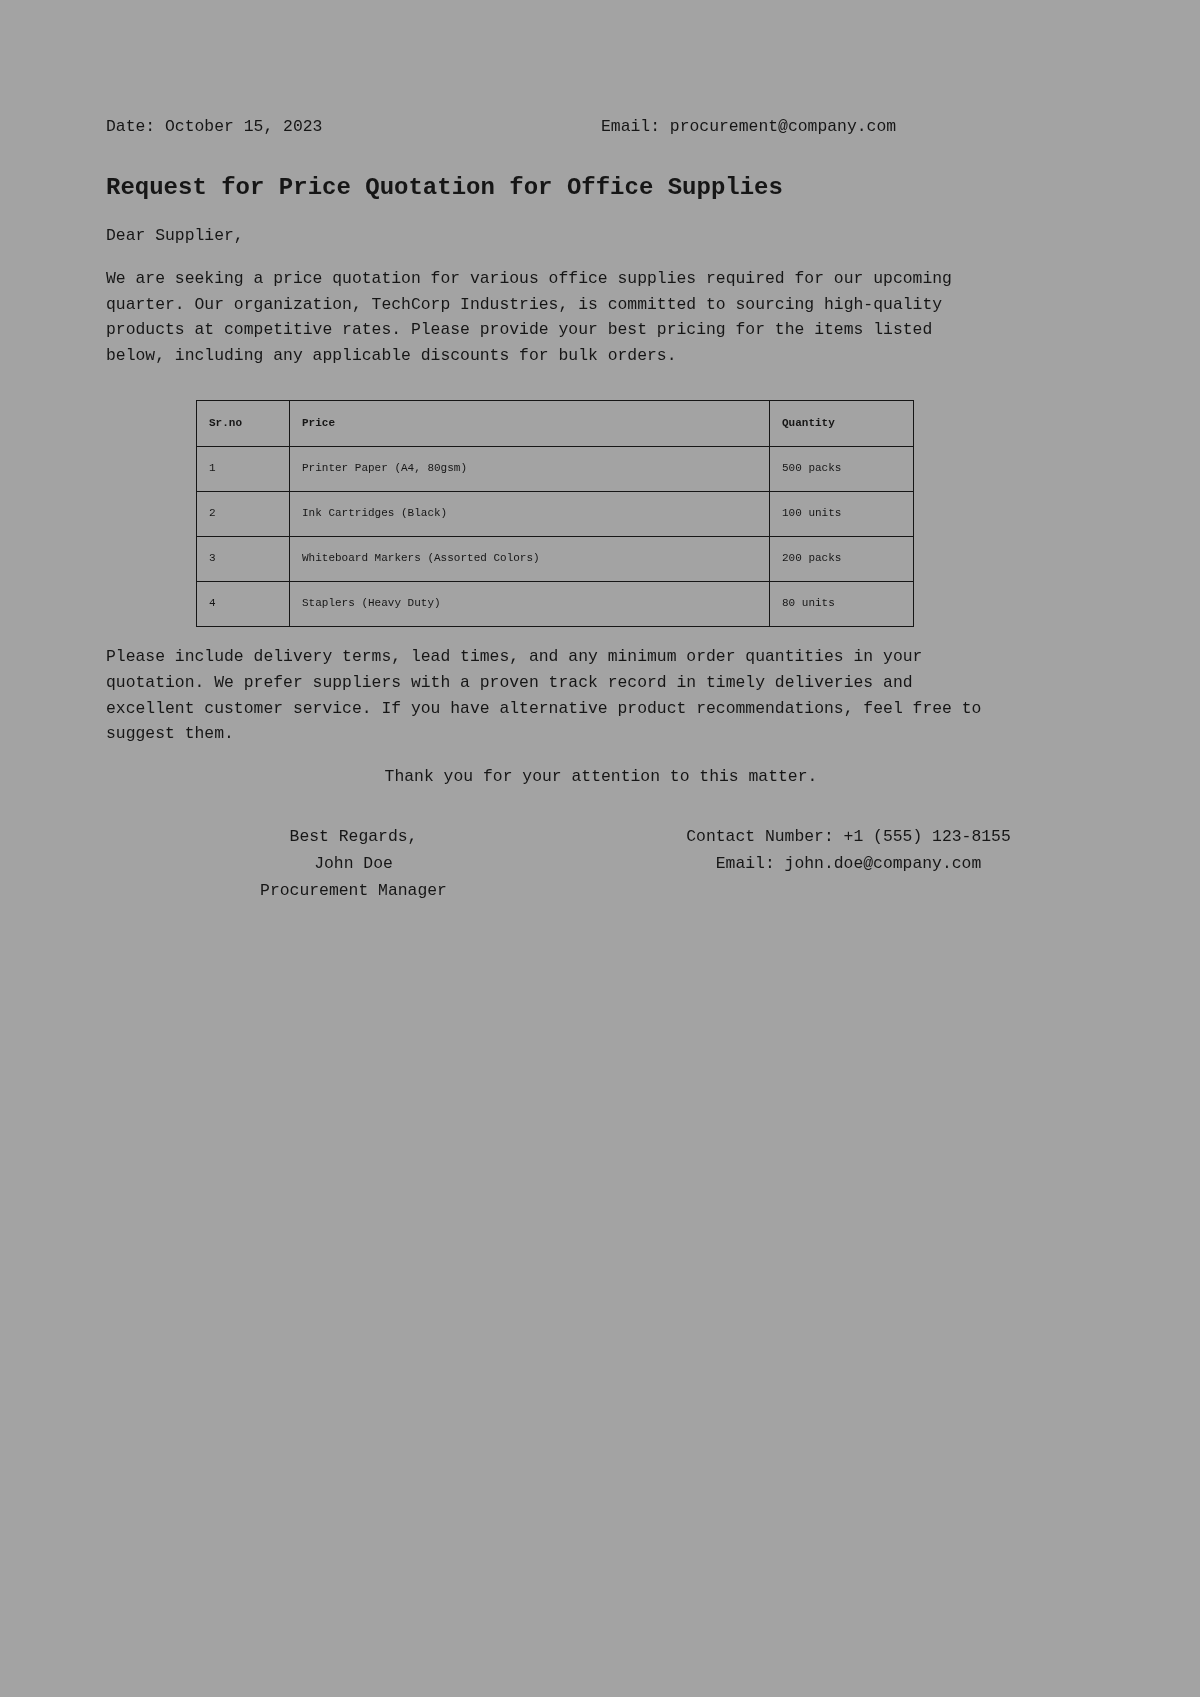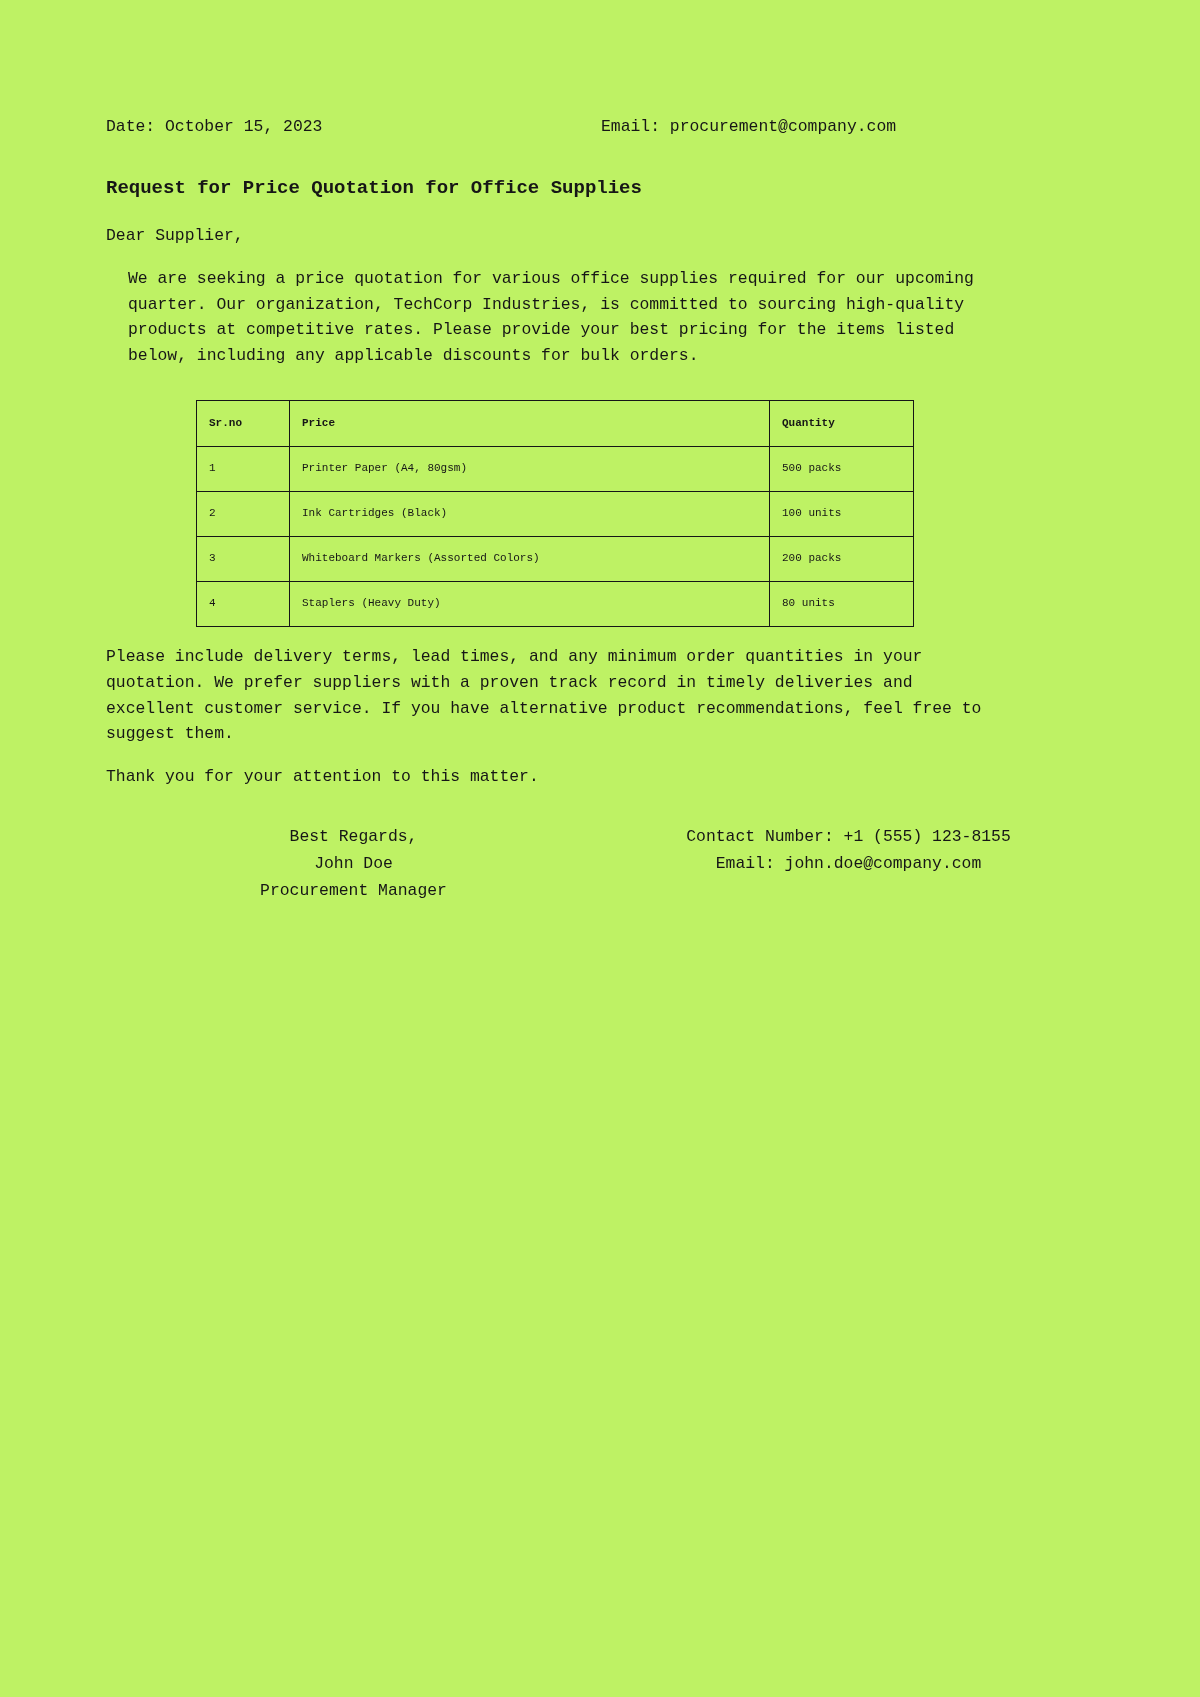--- a/index.html
+++ b/index.html
@@ -1,46 +1,46 @@
 <!DOCTYPE html>
 <html><head>
 <meta charset="utf-8">
 <style>
   * { margin: 0; padding: 0; box-sizing: border-box; }
   html, body { background: #ffffff; }
   .page {
     position: relative;
     width: 1200px;
     height: 1697px;
-    background: #bef264;
+    background: #a3a3a3;
     overflow: hidden;
     font-family: "Liberation Mono", "DejaVu Sans Mono", monospace;
     color: #161616;
   }
   .content {
     position: absolute;
     left: 106px;
     top: 114px;
     width: 990px;
     font-size: 16.4px;
     line-height: 25.8px;
   }
   .two-col { display: flex; }
   .two-col .col { width: 50%; }
   .meta-row { line-height: 26px; }
   .doc-title {
     margin-top: 33px;
-    font-size: 19px;
+    font-size: 24px;
     font-weight: bold;
     line-height: 30px;
     white-space: nowrap;
   }
   .salutation { margin-top: 20px; }
   .para { white-space: pre-line; }
-  .para-intro { margin-top: 17px; margin-left: 22px; }
+  .para-intro { margin-top: 17px; }
   .items-table {
     margin-top: 31px;
     margin-left: 90px;
     width: 717px;
     border-collapse: collapse;
     table-layout: fixed;
     font-size: 11px;
   }
   .items-table th, .items-table td {
     border: 1.5px solid #161616;
@@ -51,21 +51,21 @@
     white-space: nowrap;
     overflow: hidden;
   }
   .items-table th { height: 46px; font-weight: bold; }
   .items-table td { height: 45px; }
   .col-srno { width: 93px; }
   .col-item { width: 480px; }
   .col-qty  { width: 144px; }
   .para-delivery { margin-top: 17px; }
   .para-response { margin-top: 17px; }
-  .closing-line { margin-top: 17px; }
+  .closing-line { margin-top: 17px; text-align: center; }
   .signature-row { margin-top: 33px; line-height: 27px; text-align: center; }
   .sig-block { white-space: pre-line; }
 </style>
 </head>
 <body>
 
 <div class="page">
   <div class="content">
 
     <div class="two-col meta-row">

